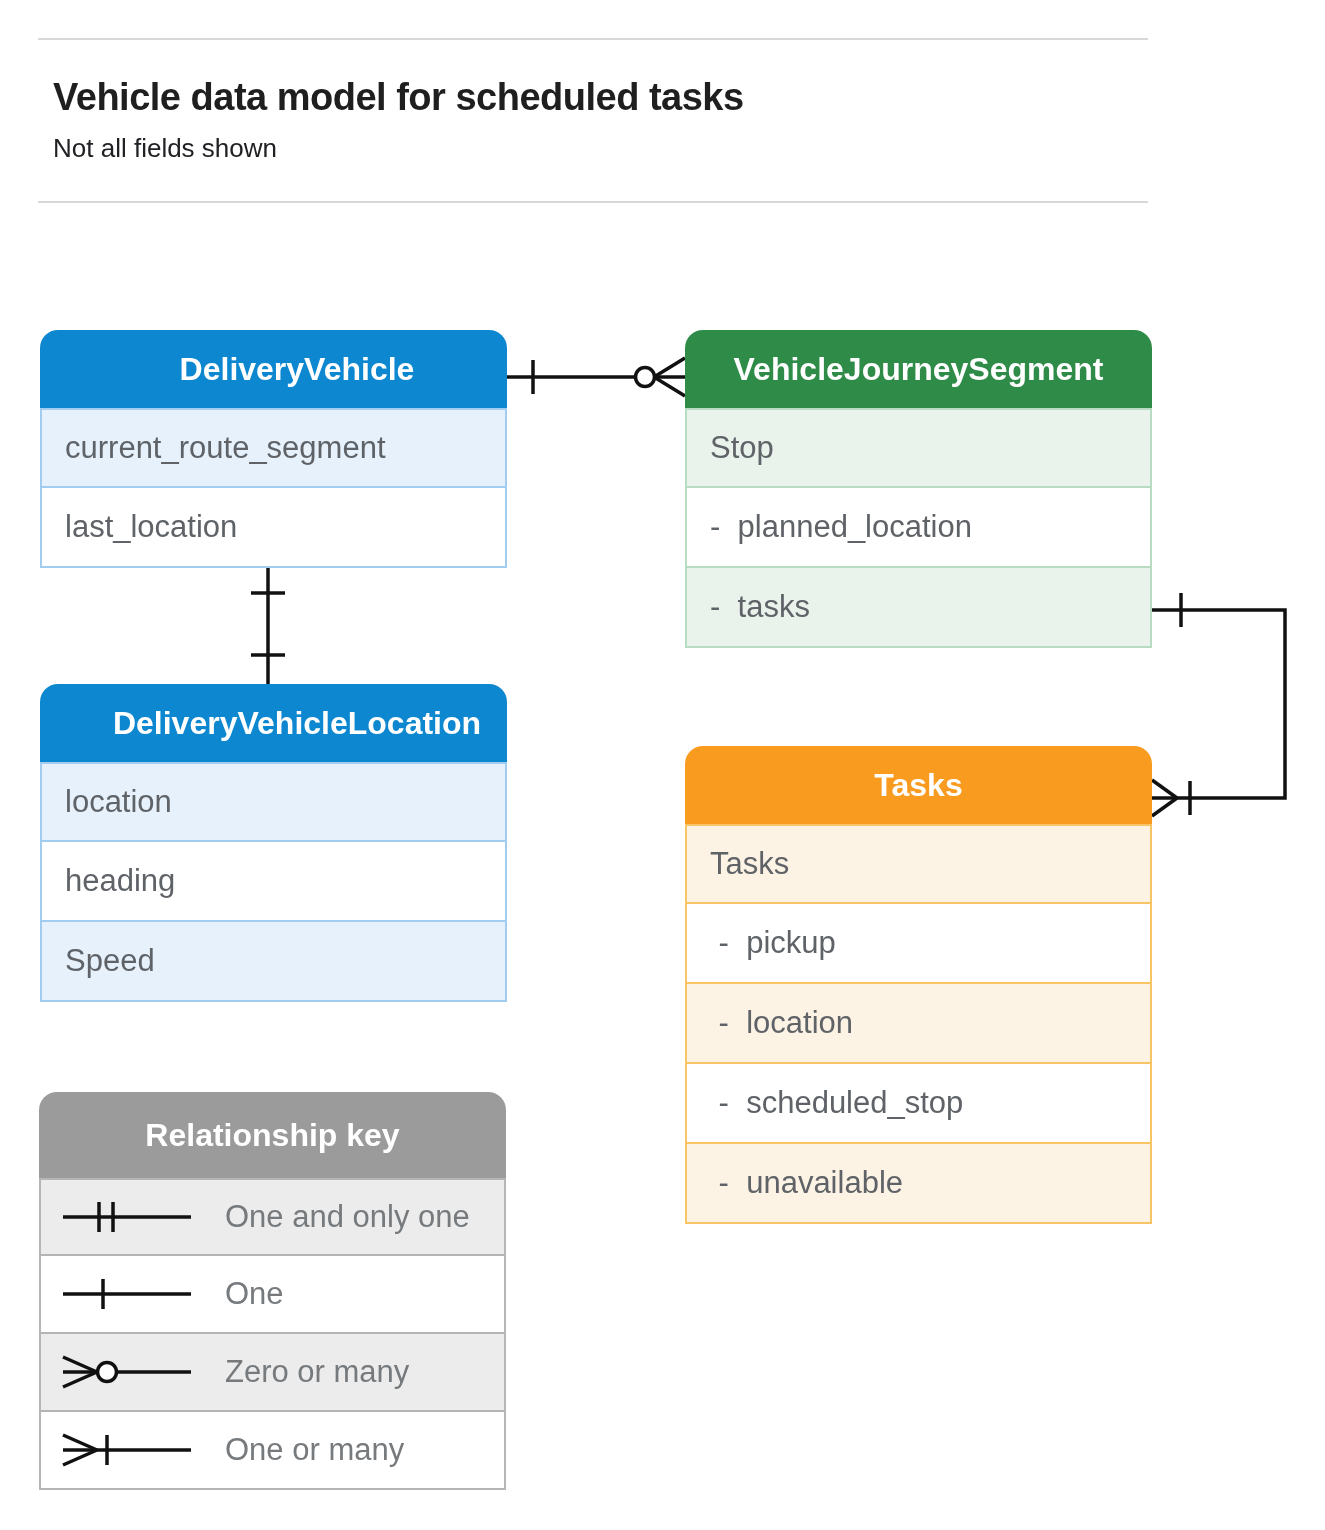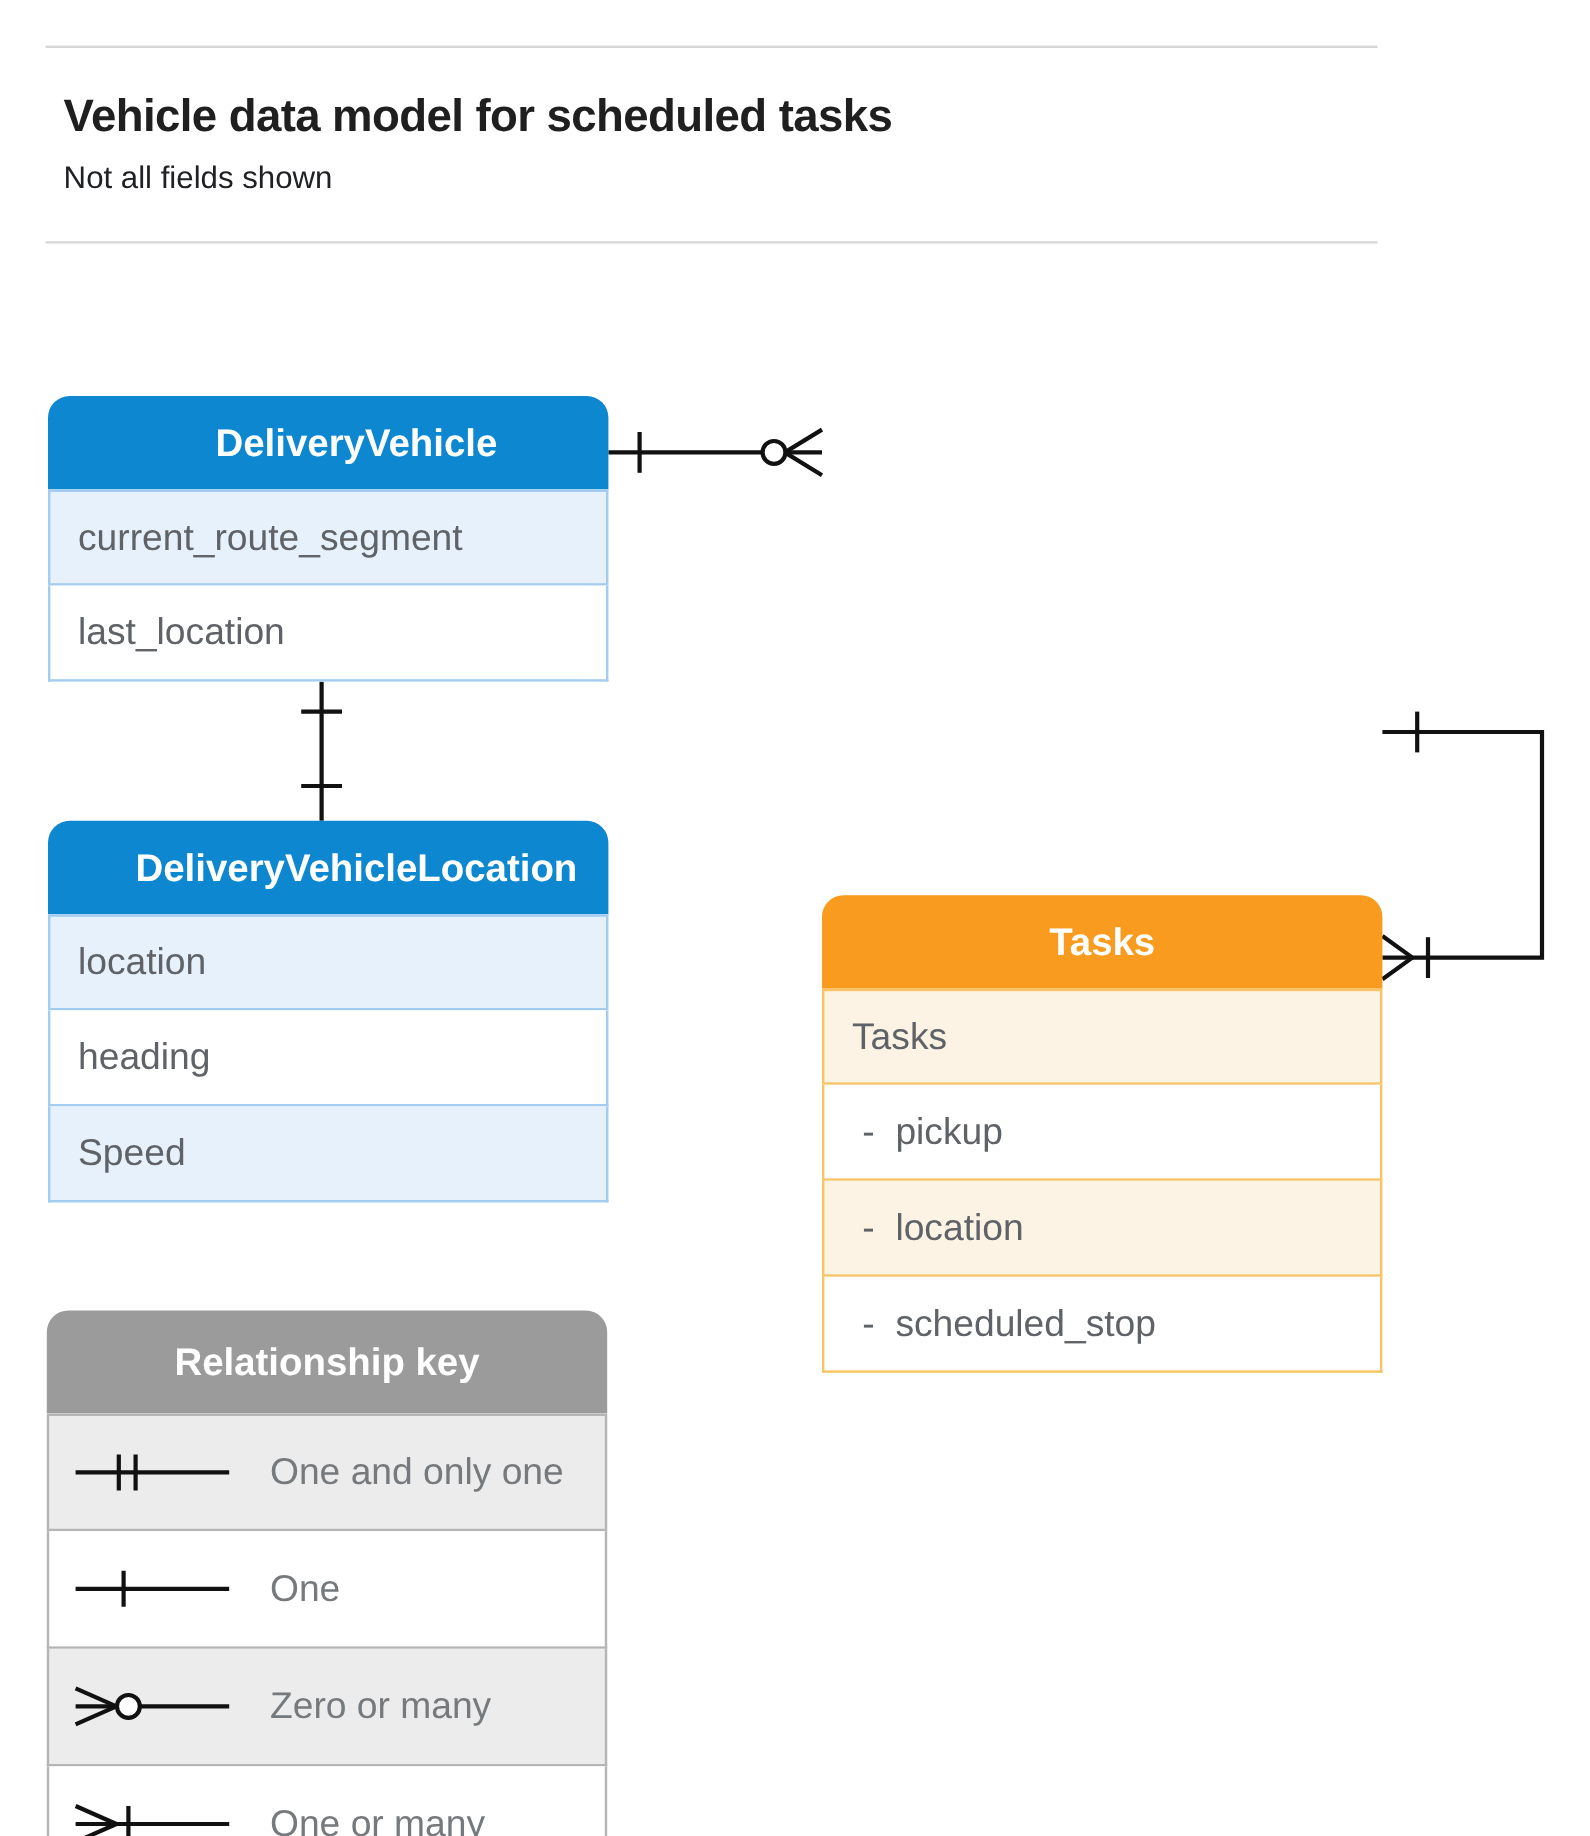--- a/index.html
+++ b/index.html
@@ -39,21 +39,21 @@
   .blue  .ehead { background:#0c87d0;padding-left:47px; }
   .blue  .erow  { border-color:#a3cdf0; }
   .blue  .erow.tint { background:#e6f1fb; }
   .green .ehead { background:#2e8b48; }
   .green .erow  { border-color:#b7dcc1; }
   .green .erow.tint { background:#e9f3ec; }
   .orange .ehead { background:#f89b1e; }
   .orange .erow  { border-color:#f8c465; }
   .orange .erow.tint { background:#fdf3e4; }
   .gray  .ehead { background:#9b9b9b; height:86px; }
-  .gray  .erow  { border-color:#b5b5b5; height:98px; color:#767a7d; }
+  .gray  .erow  { border-color:#b5b5b5; height:78px; color:#767a7d; }
   .gray  .erow.tint { background:#ececec; }
 
   #e-dv    { left:40px;  top:330px; }
   #e-vjs   { left:685px; top:330px; }
   #e-dvl   { left:40px;  top:684px; }
   #e-tasks { left:685px; top:746px; }
   #legend  { left:39px;  top:1092px; }
 
   .lrow { padding-left:16px; }
   .sym { width:140px; height:44px; flex:0 0 auto; }
@@ -93,34 +93,41 @@
       <line x1="1190" y1="781" x2="1190" y2="815"></line>
     </g>
   </svg>
 
   <div class="entity blue" id="e-dv">
     <div class="ehead">DeliveryVehicle</div>
     <div class="erow tint first">current_route_segment</div>
     <div class="erow">last_location</div>
   </div>
 
+  <div class="entity green" id="e-vjs">
+    <div class="ehead">VehicleJourneySegment</div>
+    <div class="erow tint first">Stop</div>
+    <div class="erow">-  planned_location</div>
+    <div class="erow tint">-  tasks</div>
+  </div>
 
   <div class="entity blue" id="e-dvl">
     <div class="ehead">DeliveryVehicleLocation</div>
     <div class="erow tint first">location</div>
     <div class="erow">heading</div>
     <div class="erow tint">Speed</div>
   </div>
 
   <div class="entity orange" id="e-tasks">
     <div class="ehead">Tasks</div>
     <div class="erow tint first">Tasks</div>
     <div class="erow"> -  pickup</div>
     <div class="erow tint"> -  location</div>
     <div class="erow"> -  scheduled_stop</div>
+    <div class="erow tint"> -  unavailable</div>
   </div>
 
   <div class="entity gray" id="legend">
     <div class="ehead">Relationship key</div>
 
     <div class="erow tint first lrow">
       <svg class="sym" viewBox="0 0 140 44" stroke="#111111" stroke-width="3.5" fill="none">
         <line x1="6" y1="22" x2="134" y2="22"></line>
         <line x1="42" y1="7" x2="42" y2="37"></line>
         <line x1="56" y1="7" x2="56" y2="37"></line>

